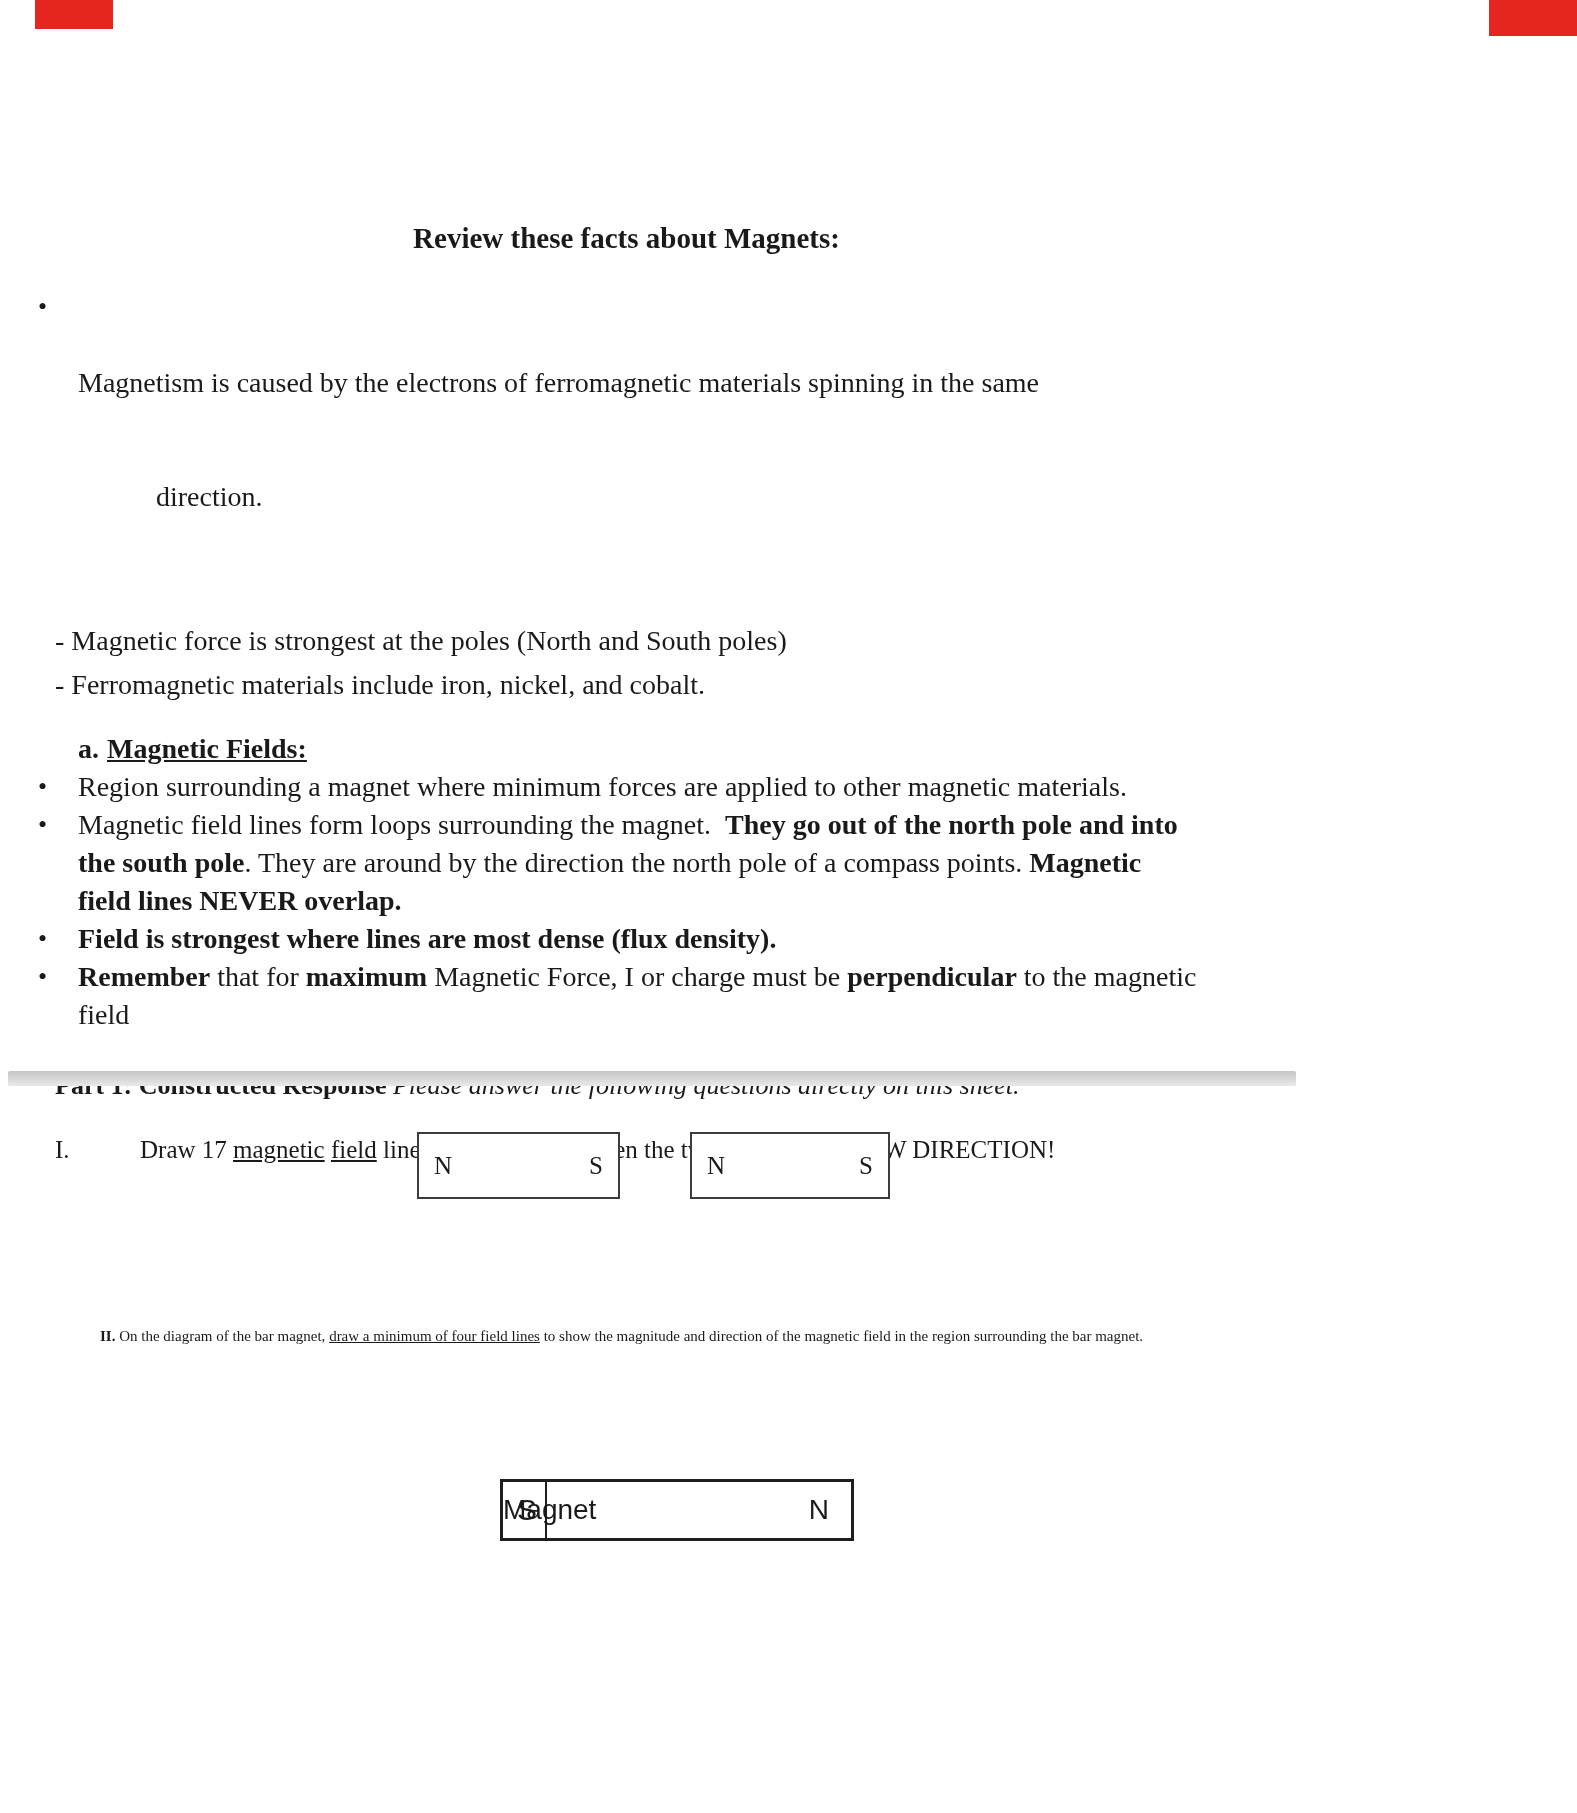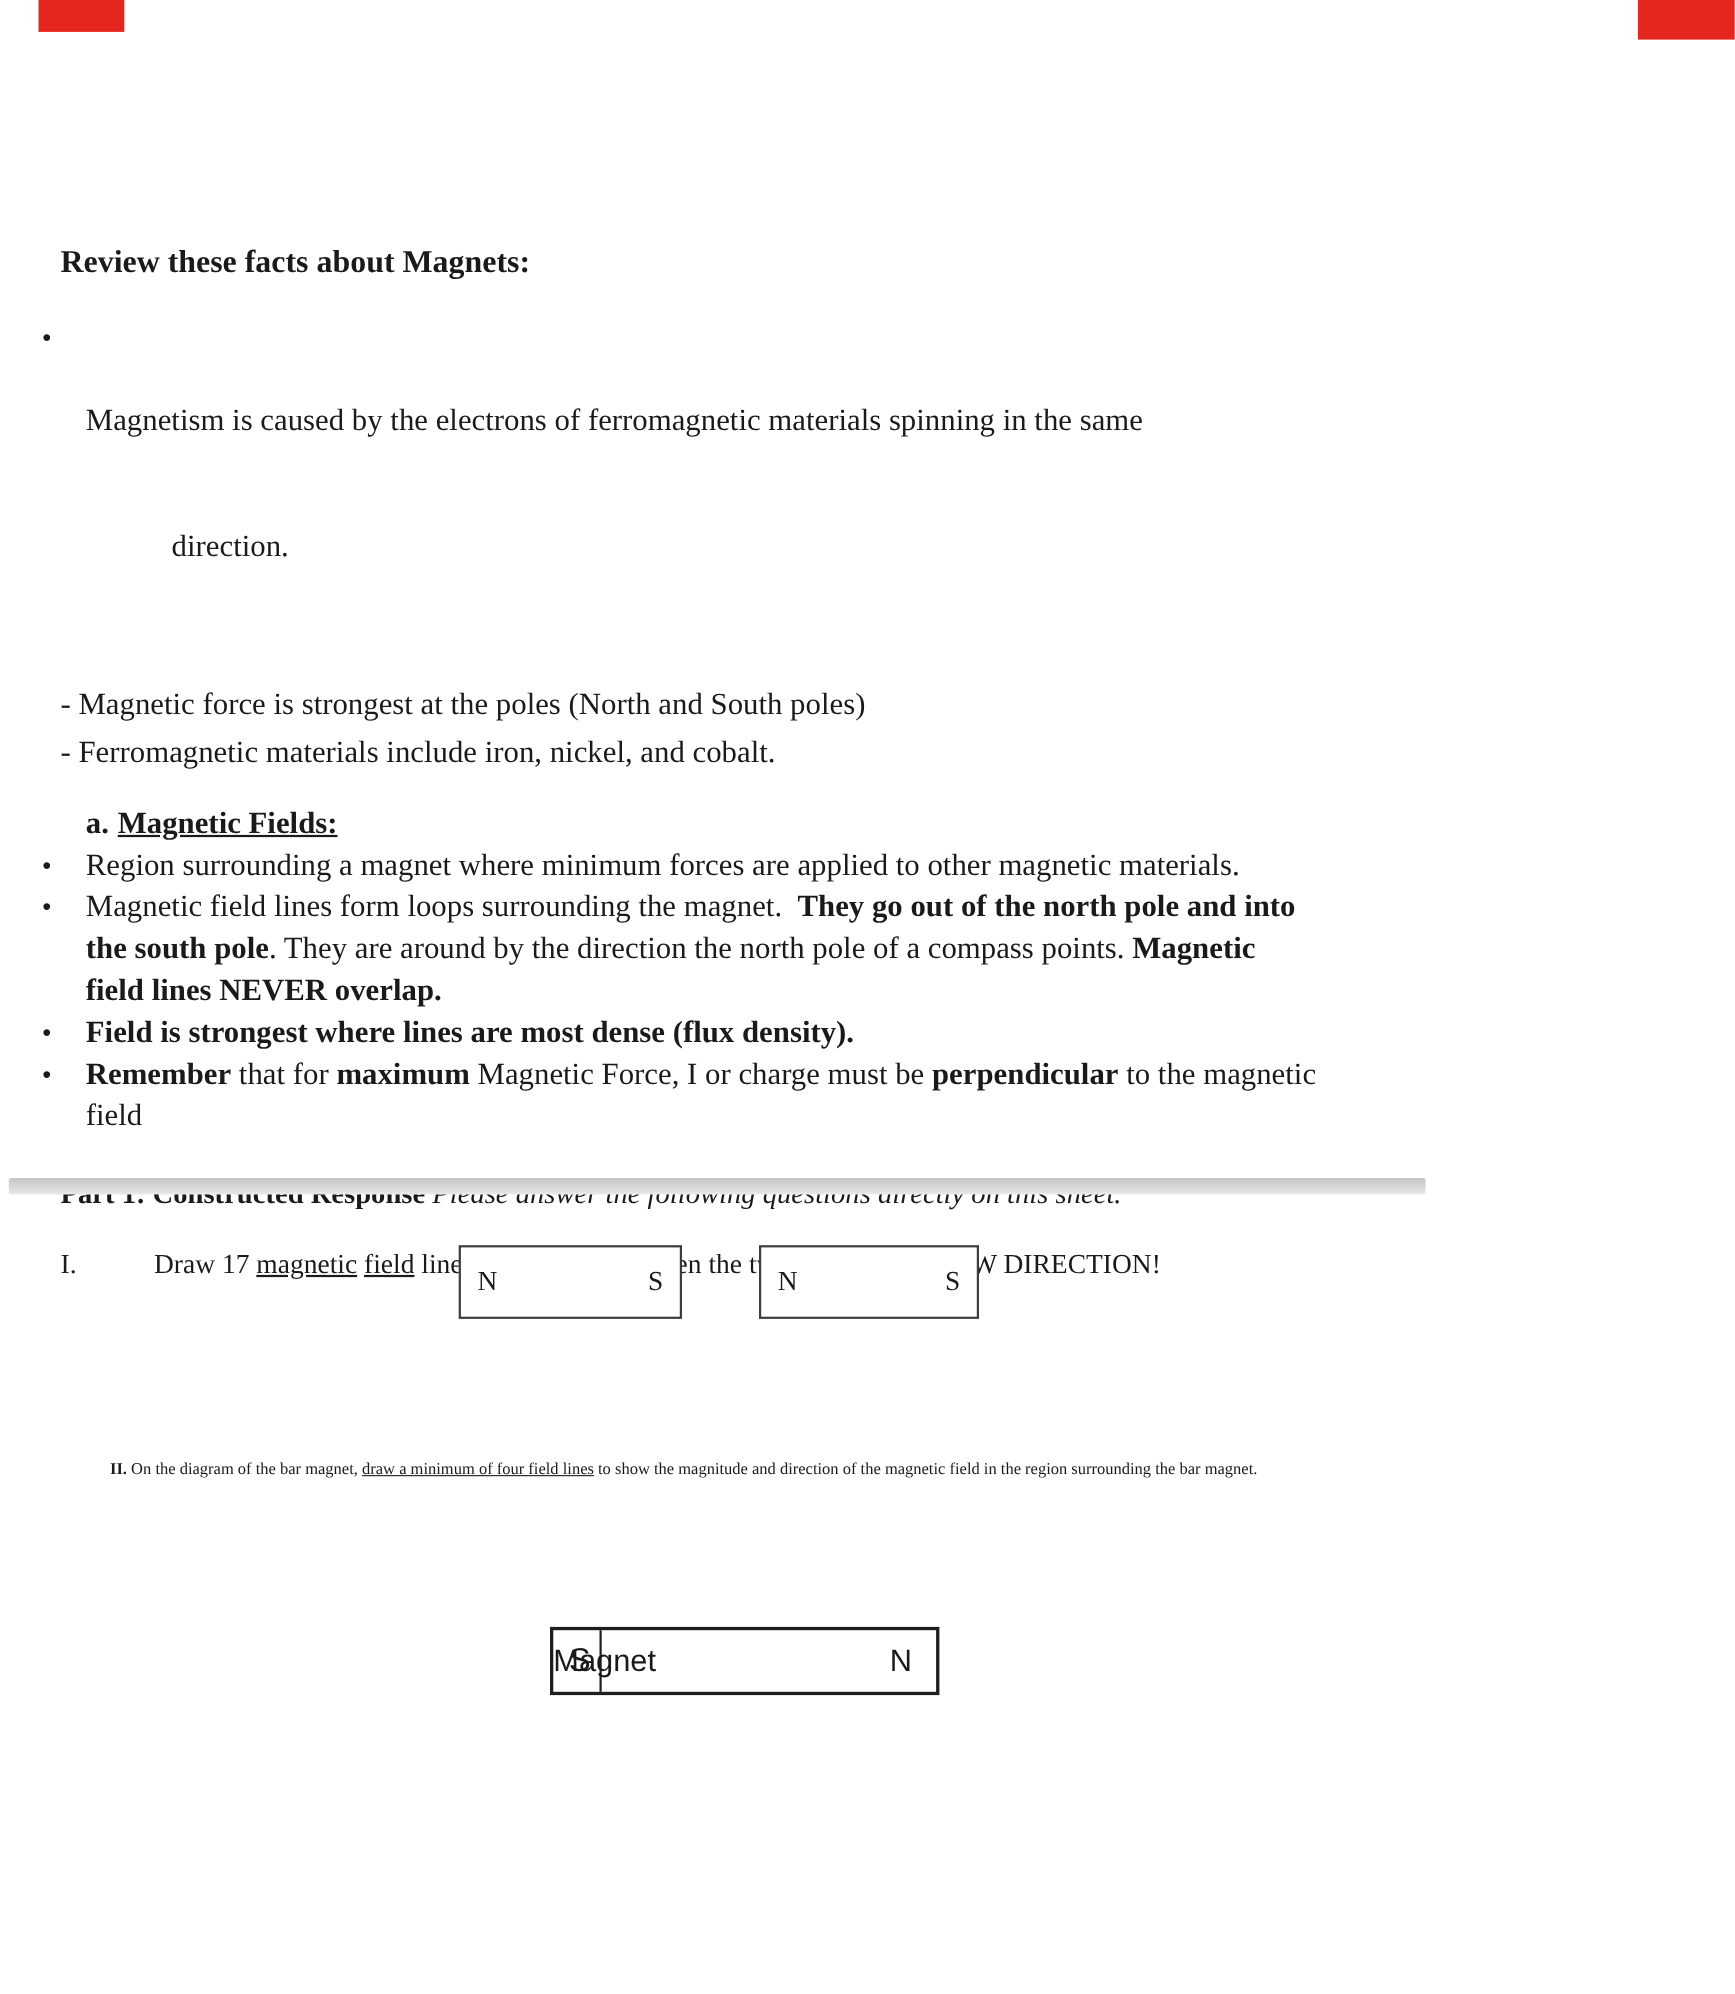--- a/index.html
+++ b/index.html
@@ -13,20 +13,21 @@
 
   .red-mark { position:absolute; background:#e5261e; }
   .red-left  { top:0; left:35px;  width:78px; height:29px; }
   .red-right { top:0; left:1489px; width:88px; height:36px; }
 
   .content { position:absolute; top:218px; left:38px; width:1160px; }
 
   .title {
     font-size:29px; font-weight:bold; line-height:40px;
     margin-left:17px;
+    text-align:center;
   }
 
   .bullet-row { display:flex; font-size:28px; line-height:38px; }
   .bullet-row.first { margin-top:30px; }
   .bullet-marker { flex:0 0 40px; width:40px; font-size:26px; }
   .bullet-text { flex:1; white-space:pre-wrap; }
   .indent2 { margin-left:78px; }
 
   .dash-row { margin-left:17px; margin-top:6px; font-size:28px; line-height:38px; }
   .dash-row.spaced { margin-top:30px; }

